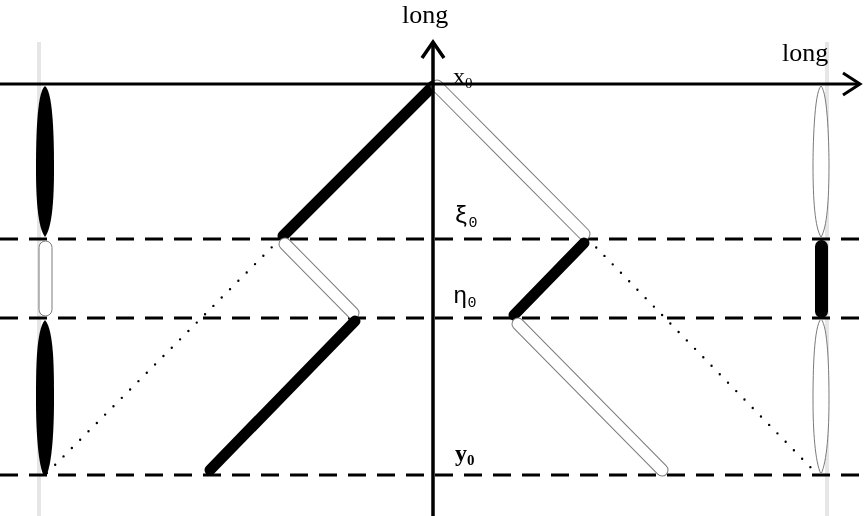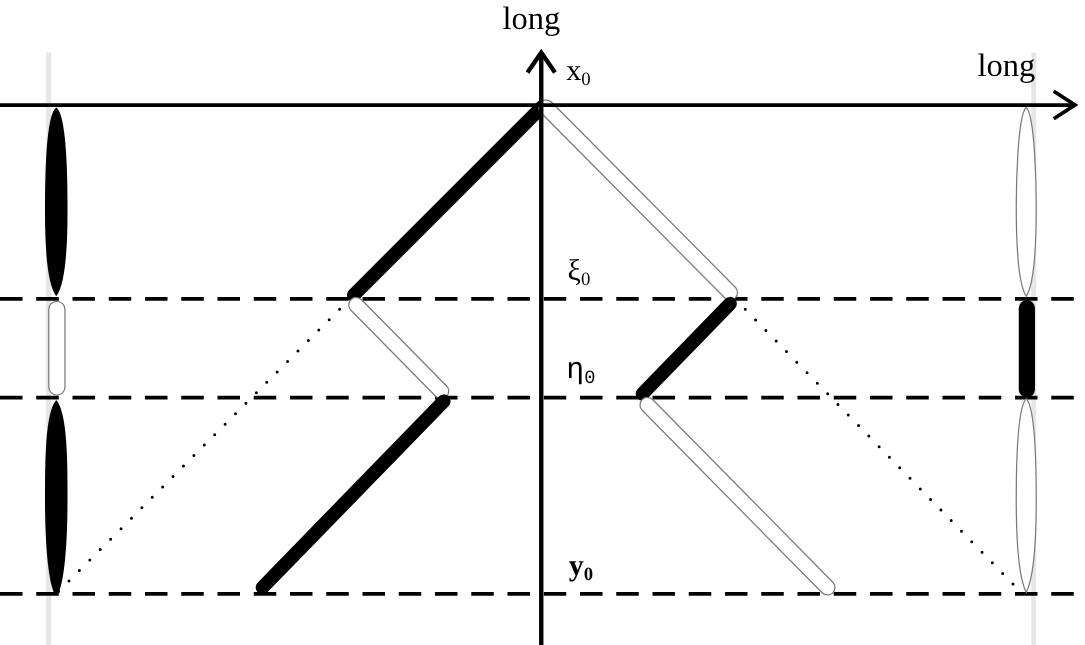--- a/index.html
+++ b/index.html
@@ -64,24 +64,24 @@
       <polyline points="843,73 860,84 843,95" fill="none" stroke="#000" stroke-width="3"></polyline>
       <line x1="433" y1="42" x2="433" y2="516" stroke="#000" stroke-width="3.5"></line>
       <polyline points="422,58 433,42 444,58" fill="none" stroke="#000" stroke-width="3.5"></polyline>
     </g>
   </svg>
 
   
   <div class="lbl lbl-big" style="left:402px; top:2px;">long</div>
   <div class="lbl lbl-big" style="left:782px; top:40px;">long</div>
 
-  <div class="lbl lbl-sym" style="left:453px; top:45px;">
+  <div class="lbl lbl-sym" style="left:453px; top:64px;">
     <span>x</span><sub>0</sub>
   </div>
-  <div class="lbl lbl-sym" style="left:454px; top:205px;">
+  <div class="lbl lbl-sym" style="left:454px; top:205px;font-family:Liberation Mono, monospace;">
     <span>ξ</span><sub>0</sub>
   </div>
   <div class="lbl lbl-sym" style="left:453px; top:285px;font-family:Liberation Mono, monospace;">
     <span>η</span><sub>0</sub>
   </div>
   <div class="lbl lbl-sym" style="left:455px; top:441px;font-weight:bold;">
     <span>y</span><sub>0</sub>
   </div>
 </div>
 

